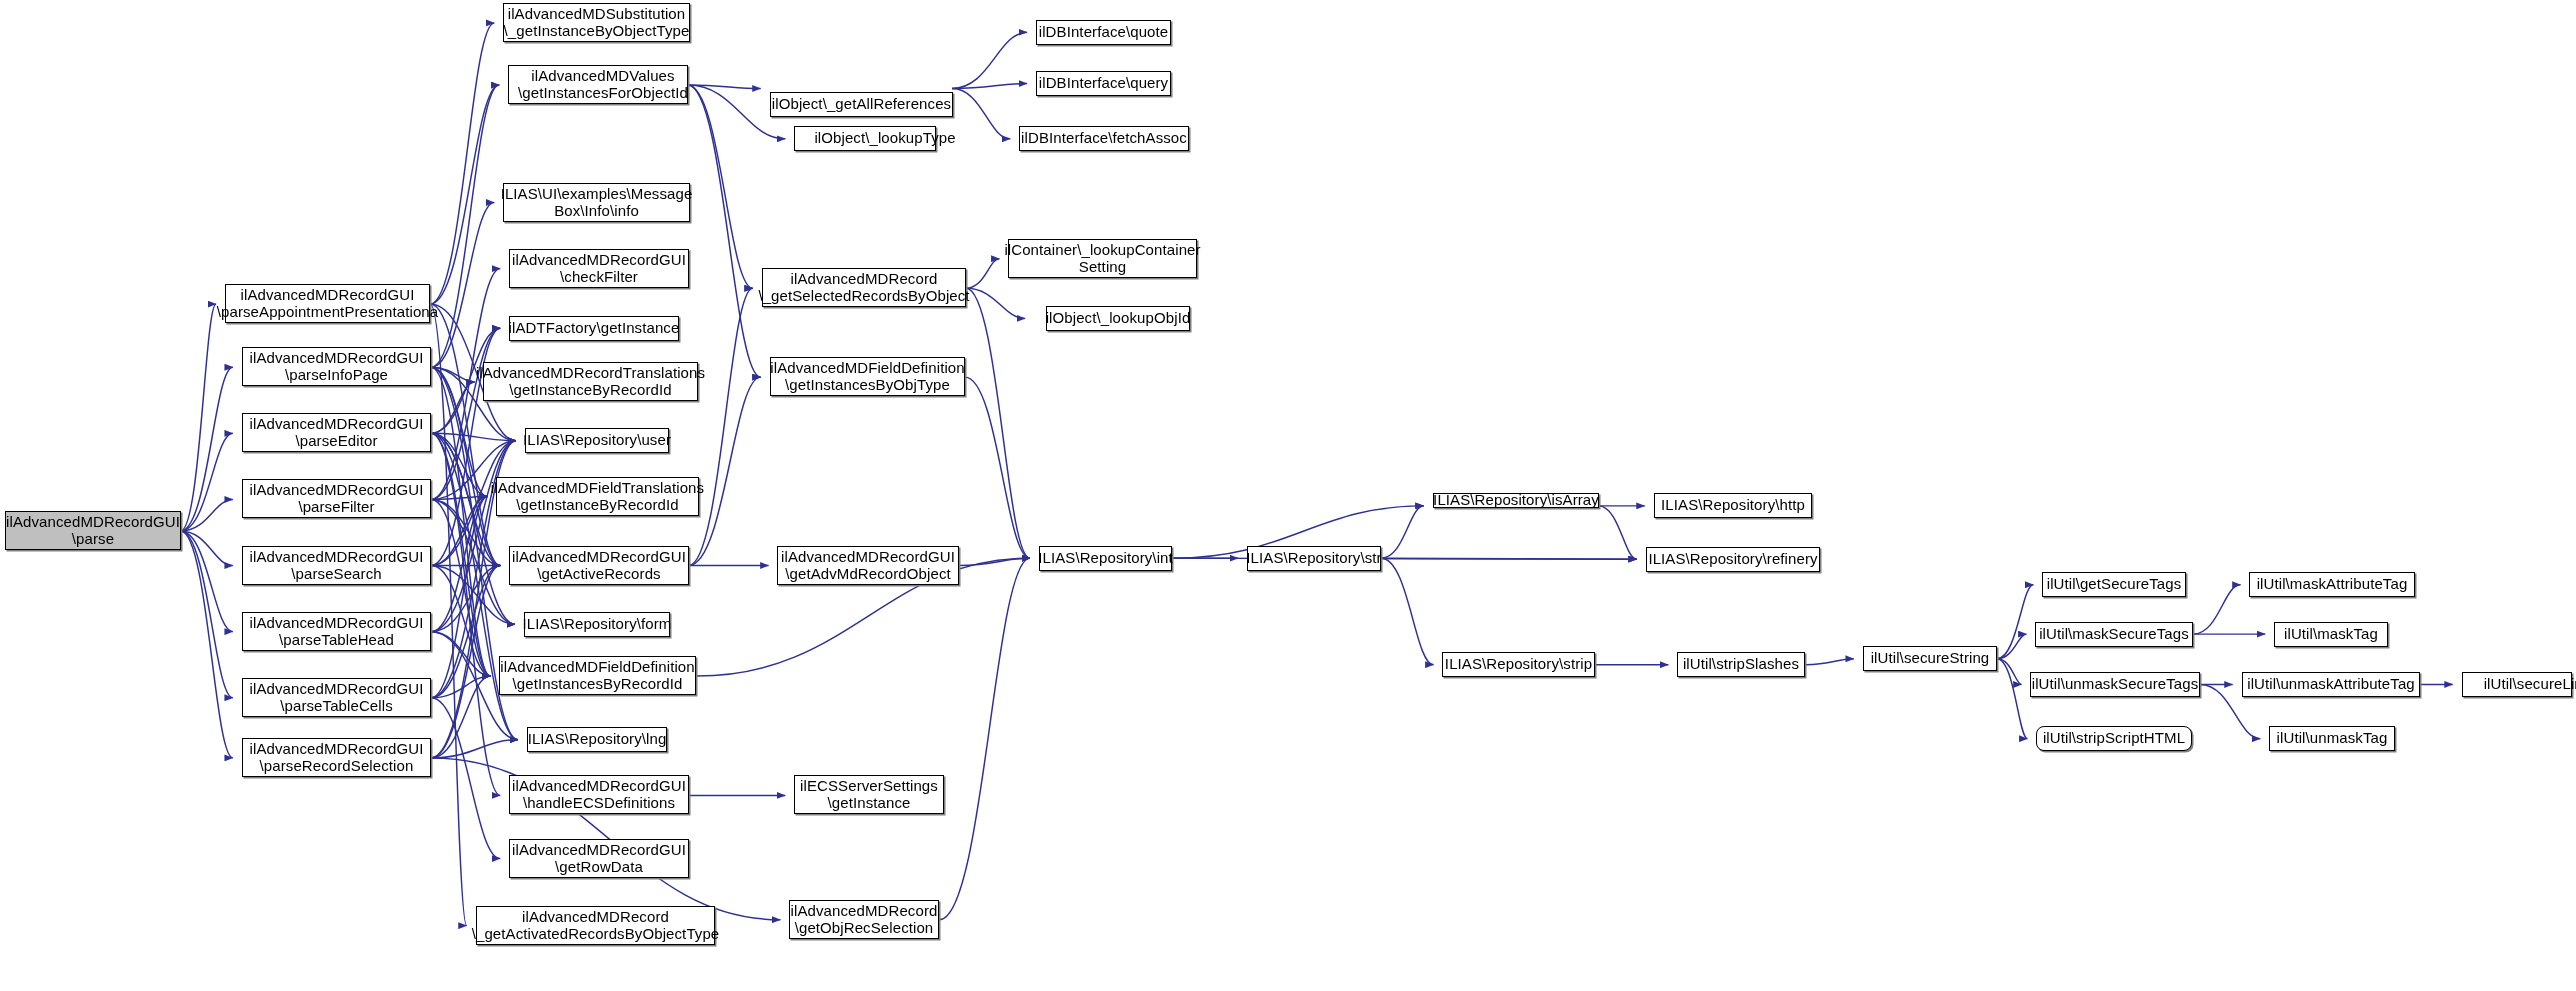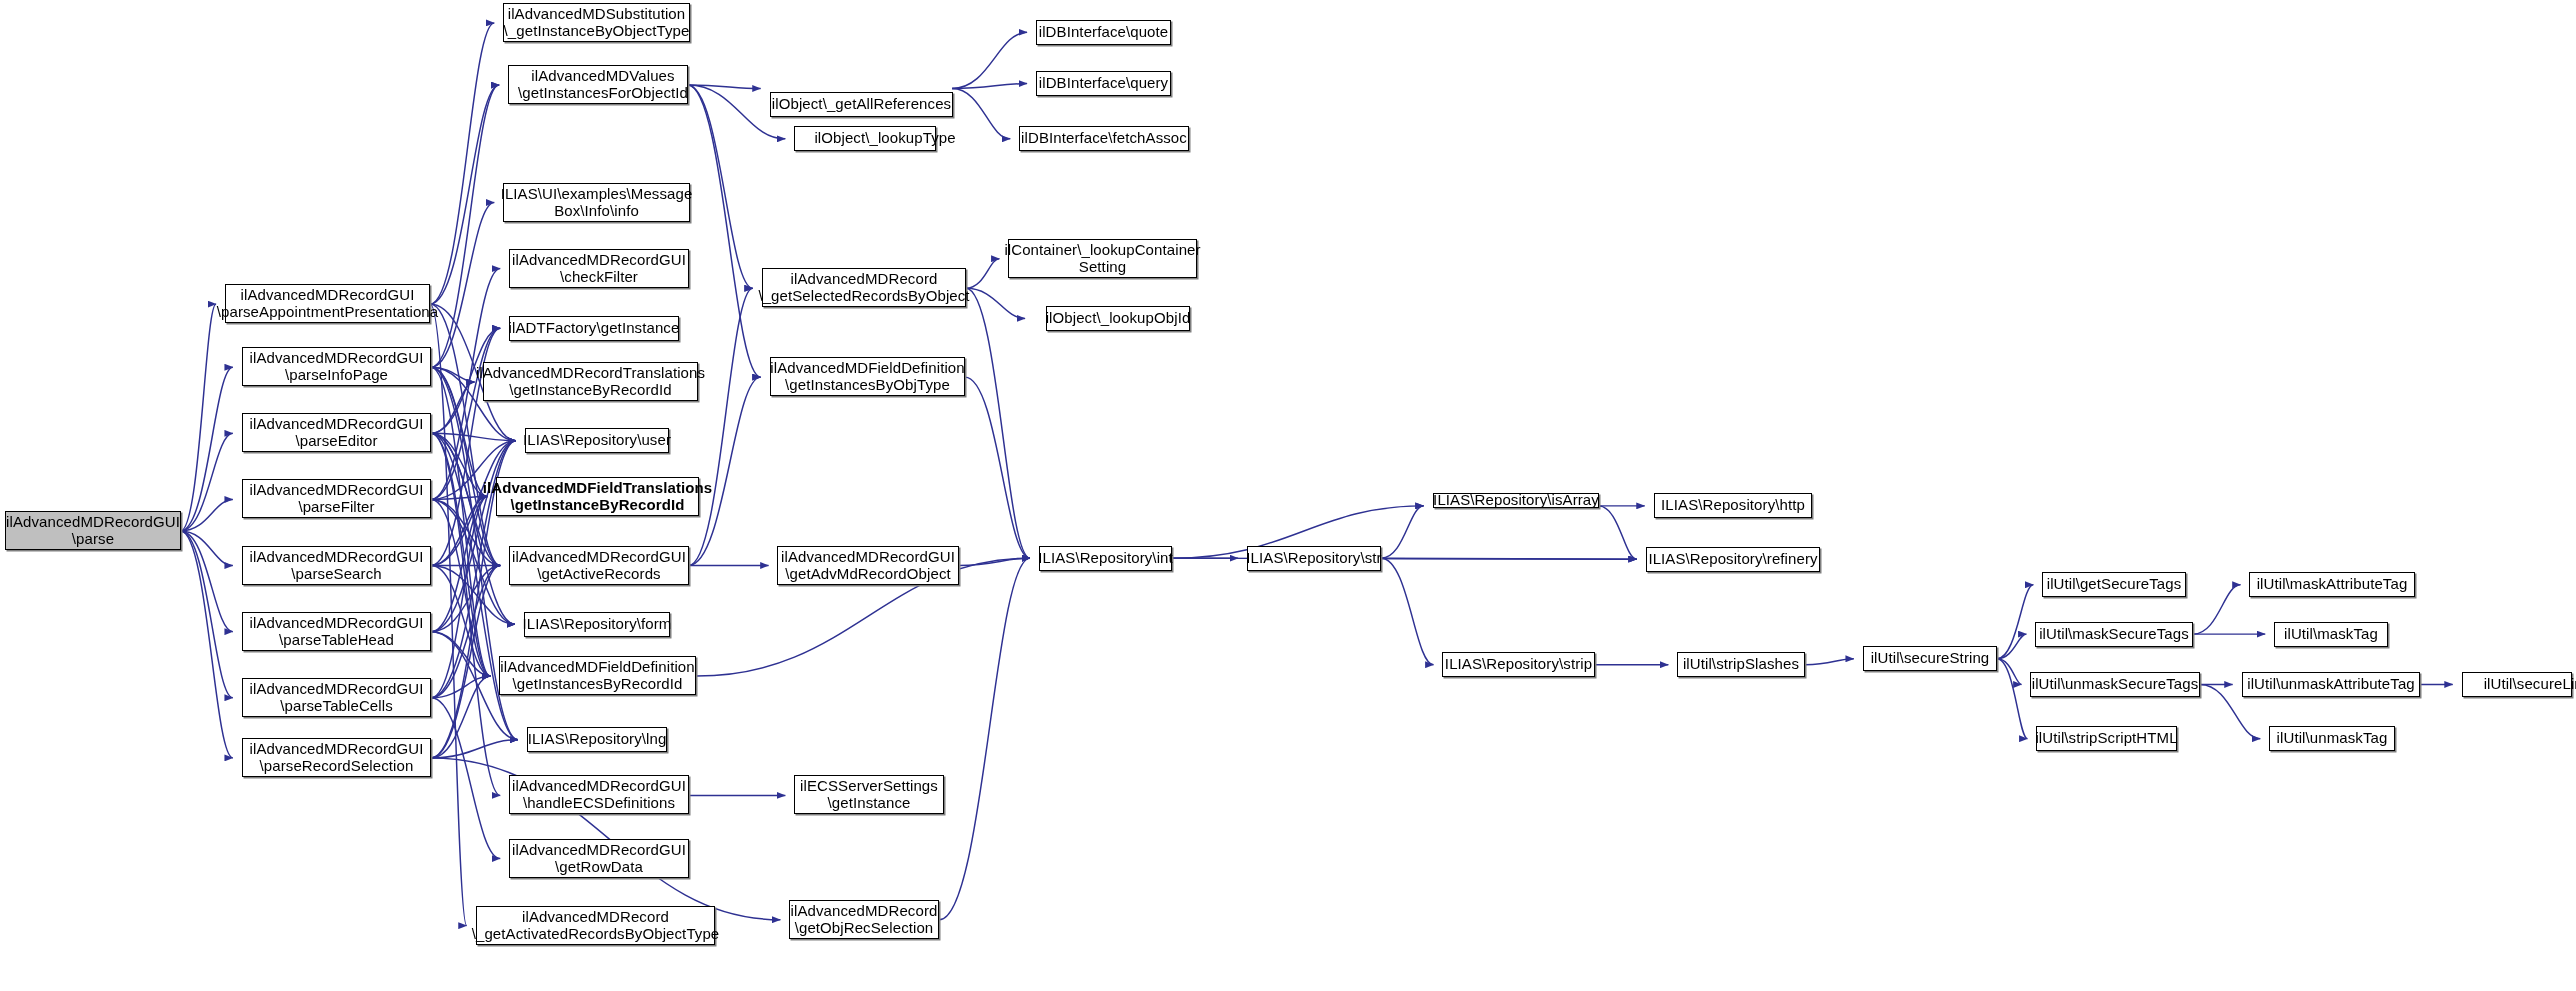--- a/index.html
+++ b/index.html
@@ -163,21 +163,21 @@
       <div class="node-box" style="left: 508px; top: 65px; width: 180px; height: 39px; padding-left: 10px;"><span class="node-label">ilAdvancedMDValues
 \getInstancesForObjectId</span></div>
       <div class="node-box" style="left: 503px; top: 183px; width: 187px; height: 39px;"><span class="node-label">ILIAS\UI\examples\Message
 Box\Info\info</span></div>
       <div class="node-box" style="left: 509px; top: 249px; width: 180px; height: 39px;"><span class="node-label">ilAdvancedMDRecordGUI
 \checkFilter</span></div>
       <div class="node-box" style="left: 509px; top: 316px; width: 170px; height: 25px;"><span class="node-label">ilADTFactory\getInstance</span></div>
       <div class="node-box" style="left: 483px; top: 362px; width: 215px; height: 39px;"><span class="node-label">ilAdvancedMDRecordTranslations
 \getInstanceByRecordId</span></div>
       <div class="node-box" style="left: 525px; top: 428px; width: 144px; height: 25px;"><span class="node-label">ILIAS\Repository\user</span></div>
-      <div class="node-box" style="left: 496px; top: 477px; width: 203px; height: 39px; font-weight: bold;"><span class="node-label">ilAdvancedMDFieldTranslations
+      <div class="node-box" style="left: 496px; top: 477px; width: 203px; height: 39px;"><span class="node-label">ilAdvancedMDFieldTranslations
 \getInstanceByRecordId</span></div>
       <div class="node-box" style="left: 509px; top: 546px; width: 180px; height: 39px;"><span class="node-label">ilAdvancedMDRecordGUI
 \getActiveRecords</span></div>
       <div class="node-box" style="left: 524px; top: 612px; width: 146px; height: 25px;"><span class="node-label">ILIAS\Repository\form</span></div>
       <div class="node-box" style="left: 499px; top: 656px; width: 197px; height: 39px;"><span class="node-label">ilAdvancedMDFieldDefinition
 \getInstancesByRecordId</span></div>
       <div class="node-box" style="left: 527px; top: 727px; width: 140px; height: 25px;"><span class="node-label">ILIAS\Repository\lng</span></div>
       <div class="node-box" style="left: 509px; top: 775px; width: 180px; height: 39px;"><span class="node-label">ilAdvancedMDRecordGUI
 \handleECSDefinitions</span></div>
       <div class="node-box" style="left: 509px; top: 839px; width: 180px; height: 39px;"><span class="node-label">ilAdvancedMDRecordGUI
@@ -206,21 +206,21 @@
       <div class="node-box" style="left: 1247px; top: 546px; width: 134px; height: 25px;"><span class="node-label">ILIAS\Repository\str</span></div>
       <div class="node-box" style="left: 1433px; top: 493px; width: 166px; height: 15px;"><span class="node-label">ILIAS\Repository\isArray</span></div>
       <div class="node-box" style="left: 1654px; top: 493px; width: 158px; height: 25px;"><span class="node-label">ILIAS\Repository\http</span></div>
       <div class="node-box" style="left: 1646px; top: 547px; width: 174px; height: 25px;"><span class="node-label">ILIAS\Repository\refinery</span></div>
       <div class="node-box" style="left: 1442px; top: 652px; width: 153px; height: 25px;"><span class="node-label">ILIAS\Repository\strip</span></div>
       <div class="node-box" style="left: 1677px; top: 652px; width: 128px; height: 25px;"><span class="node-label">ilUtil\stripSlashes</span></div>
       <div class="node-box" style="left: 1863px; top: 646px; width: 134px; height: 25px;"><span class="node-label">ilUtil\secureString</span></div>
       <div class="node-box" style="left: 2042px; top: 572px; width: 144px; height: 25px;"><span class="node-label">ilUtil\getSecureTags</span></div>
       <div class="node-box" style="left: 2035px; top: 622px; width: 158px; height: 25px;"><span class="node-label">ilUtil\maskSecureTags</span></div>
       <div class="node-box" style="left: 2030px; top: 672px; width: 170px; height: 25px;"><span class="node-label">ilUtil\unmaskSecureTags</span></div>
-      <div class="node-box" style="left: 2036px; top: 726px; width: 141px; height: 25px;"><span class="node-label">ilUtil\stripScriptHTML</span></div>
+      <div class="node-box" style="left: 2036px; top: 726px; width: 156px; height: 25px; border-radius: 8px;"><span class="node-label">ilUtil\stripScriptHTML</span></div>
       <div class="node-box" style="left: 2249px; top: 572px; width: 166px; height: 25px;"><span class="node-label">ilUtil\maskAttributeTag</span></div>
       <div class="node-box" style="left: 2274px; top: 622px; width: 114px; height: 25px;"><span class="node-label">ilUtil\maskTag</span></div>
       <div class="node-box" style="left: 2242px; top: 672px; width: 178px; height: 25px;"><span class="node-label">ilUtil\unmaskAttributeTag</span></div>
       <div class="node-box" style="left: 2269px; top: 726px; width: 126px; height: 25px;"><span class="node-label">ilUtil\unmaskTag</span></div>
       <div class="node-box" style="left: 2462px; top: 672px; width: 110px; height: 25px; padding-left: 40px;"><span class="node-label">ilUtil\secureLink</span></div>
     </div>
 </div>
 
 
 </body></html>

